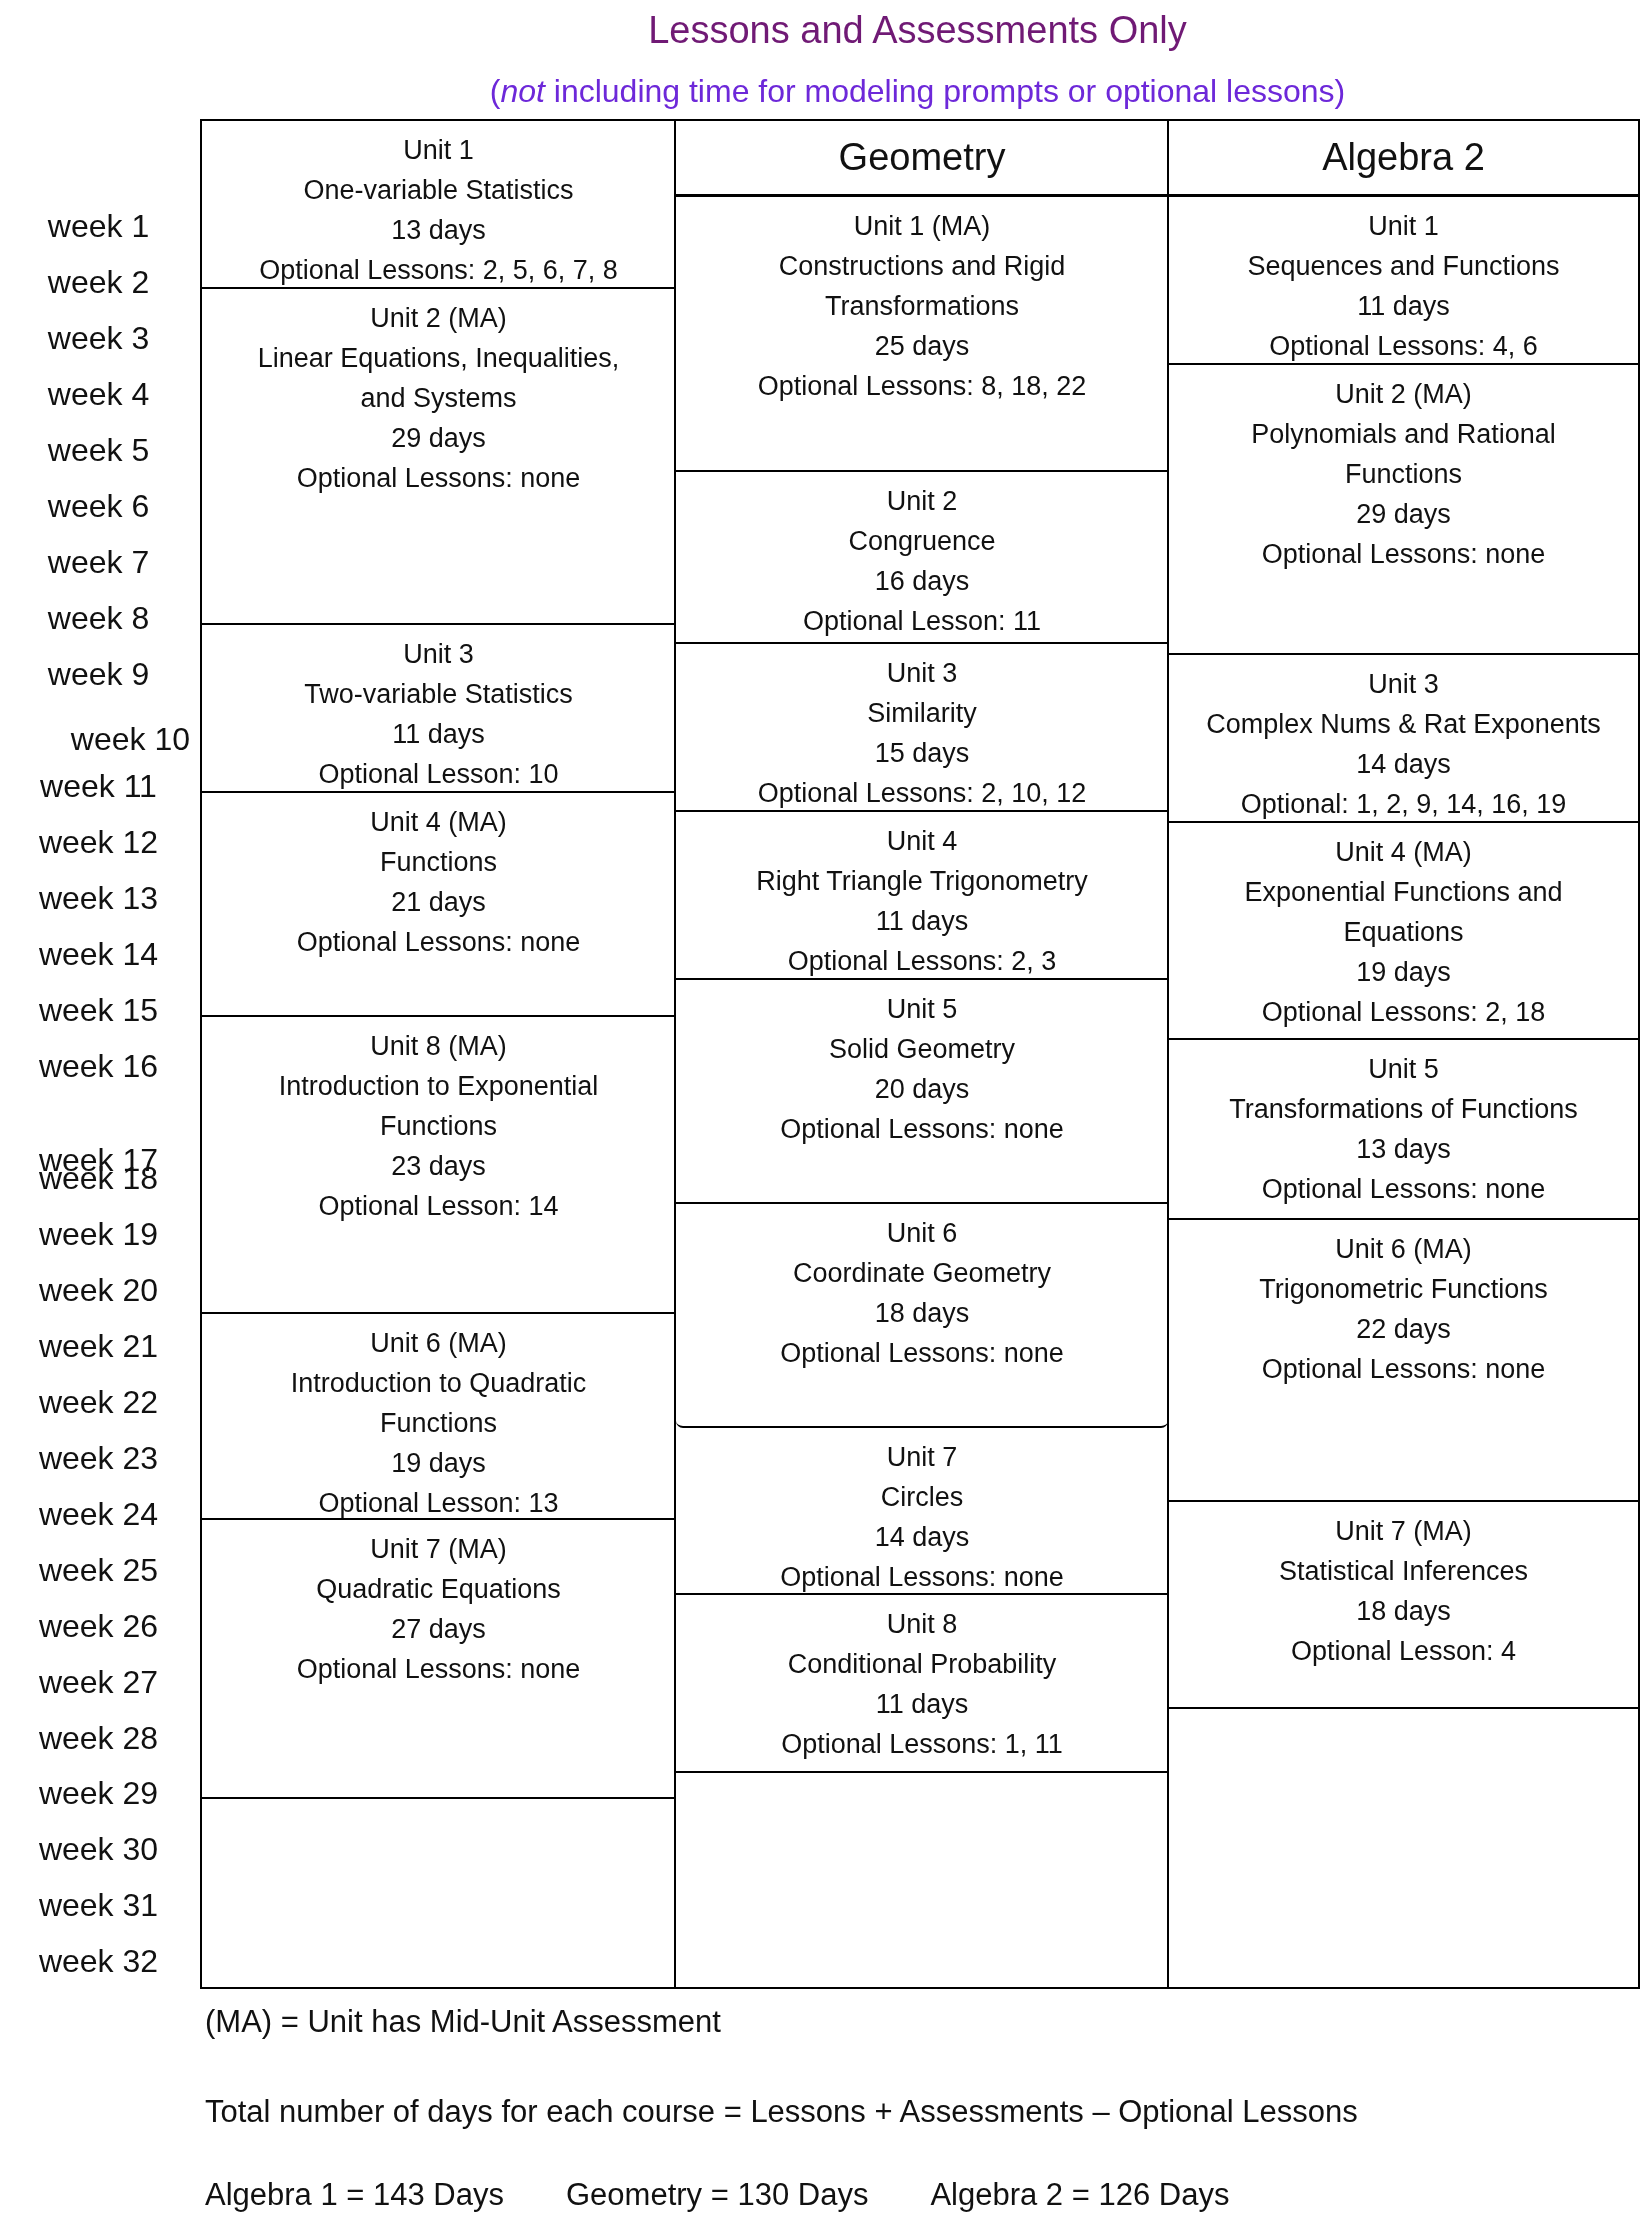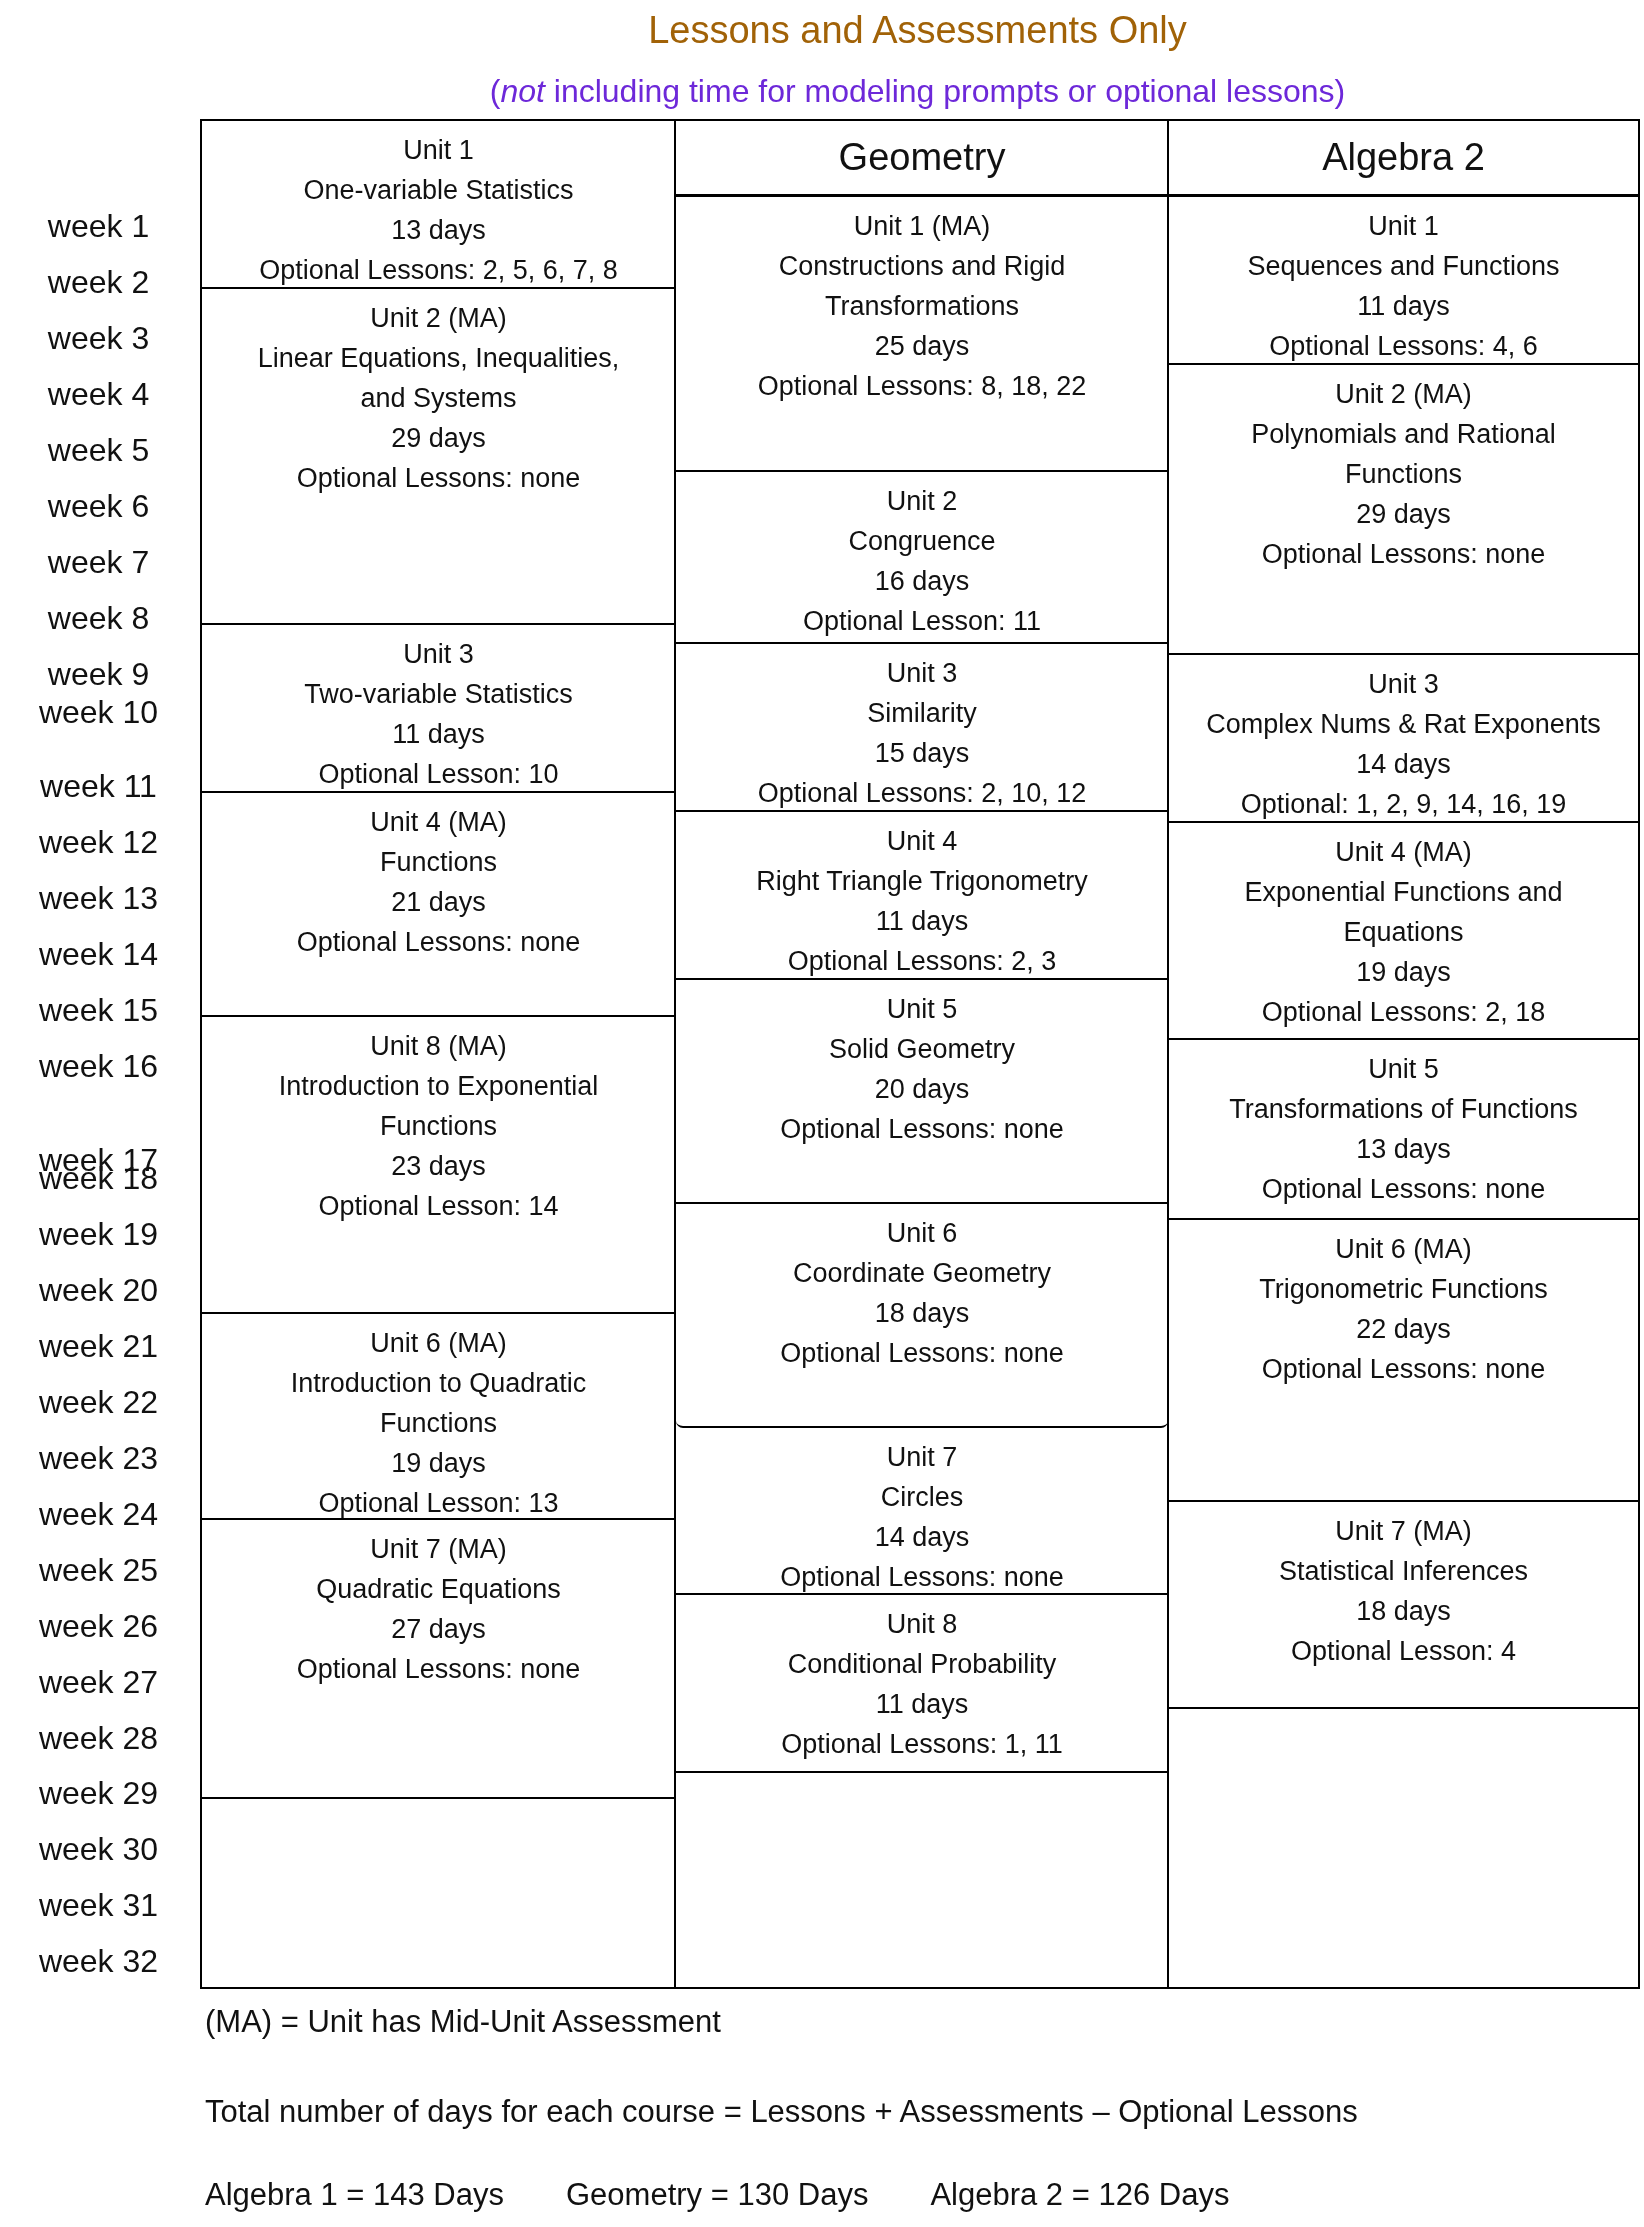--- a/index.html
+++ b/index.html
@@ -73,35 +73,35 @@
   .fl-1 { top: 2002px; }
   .fl-2 { top: 2092px; }
   .fl-3 { top: 2175px; }
   .fl-3 span { display: inline-block; margin-right: 62px; }
 </style>
 </head>
 <body>
 
 <div class="page">
 
-  <div class="title" style="color: #a16207;">Lessons and Assessments Only</div>
+  <div class="title" style="color: #701a75;">Lessons and Assessments Only</div>
 
   <div class="subtitle"><span>(</span><i>not</i><span> including time for modeling prompts or optional lessons)</span></div>
 
   <div class="weeks">
       <div class="week" style="top: 207px;">week 1</div>
       <div class="week" style="top: 263px;">week 2</div>
       <div class="week" style="top: 319px;">week 3</div>
       <div class="week" style="top: 375px;">week 4</div>
       <div class="week" style="top: 431px;">week 5</div>
       <div class="week" style="top: 487px;">week 6</div>
       <div class="week" style="top: 543px;">week 7</div>
       <div class="week" style="top: 599px;">week 8</div>
       <div class="week" style="top: 655px;">week 9</div>
-      <div class="week" style="top: 693px;">week 10</div>
+      <div class="week" style="top: 720px; text-align: right;">week 10</div>
       <div class="week" style="top: 767px;">week 11</div>
       <div class="week" style="top: 823px;">week 12</div>
       <div class="week" style="top: 879px;">week 13</div>
       <div class="week" style="top: 935px;">week 14</div>
       <div class="week" style="top: 991px;">week 15</div>
       <div class="week" style="top: 1047px;">week 16</div>
       <div class="week" style="top: 1103px; margin-top: 38px;">week 17</div>
       <div class="week" style="top: 1159px;">week 18</div>
       <div class="week" style="top: 1215px;">week 19</div>
       <div class="week" style="top: 1271px;">week 20</div>

